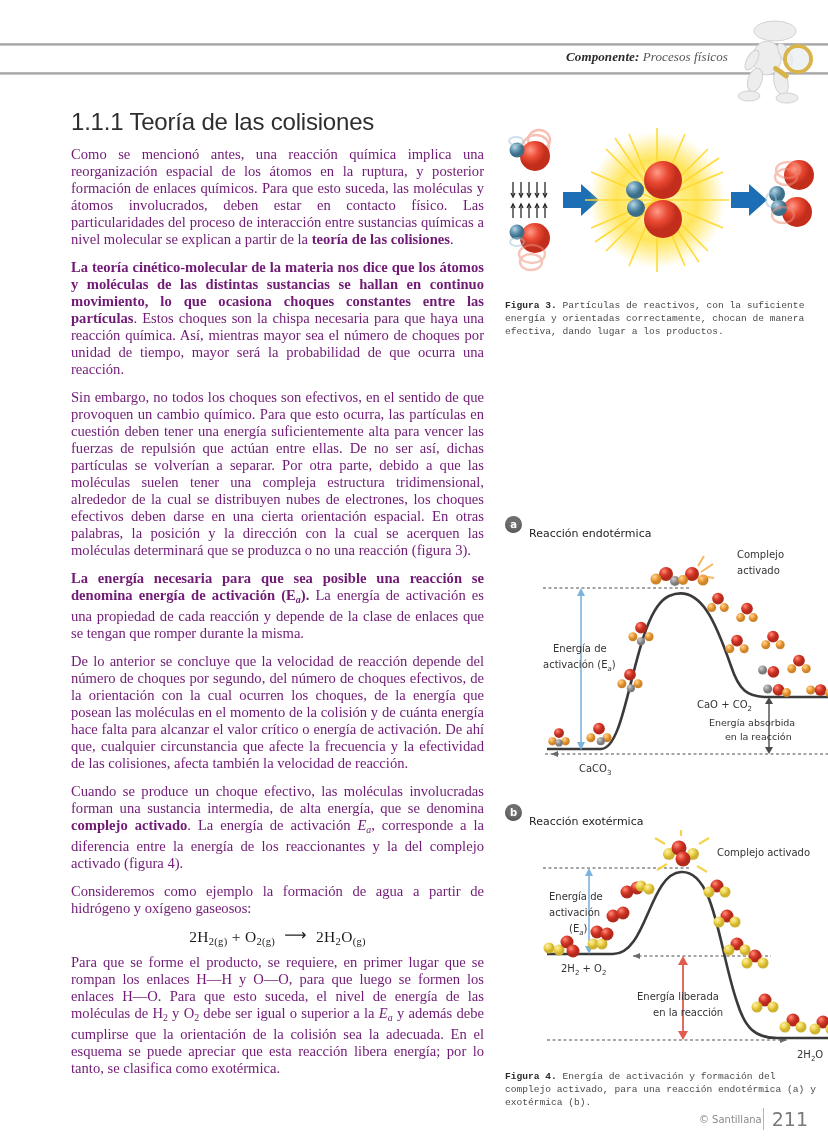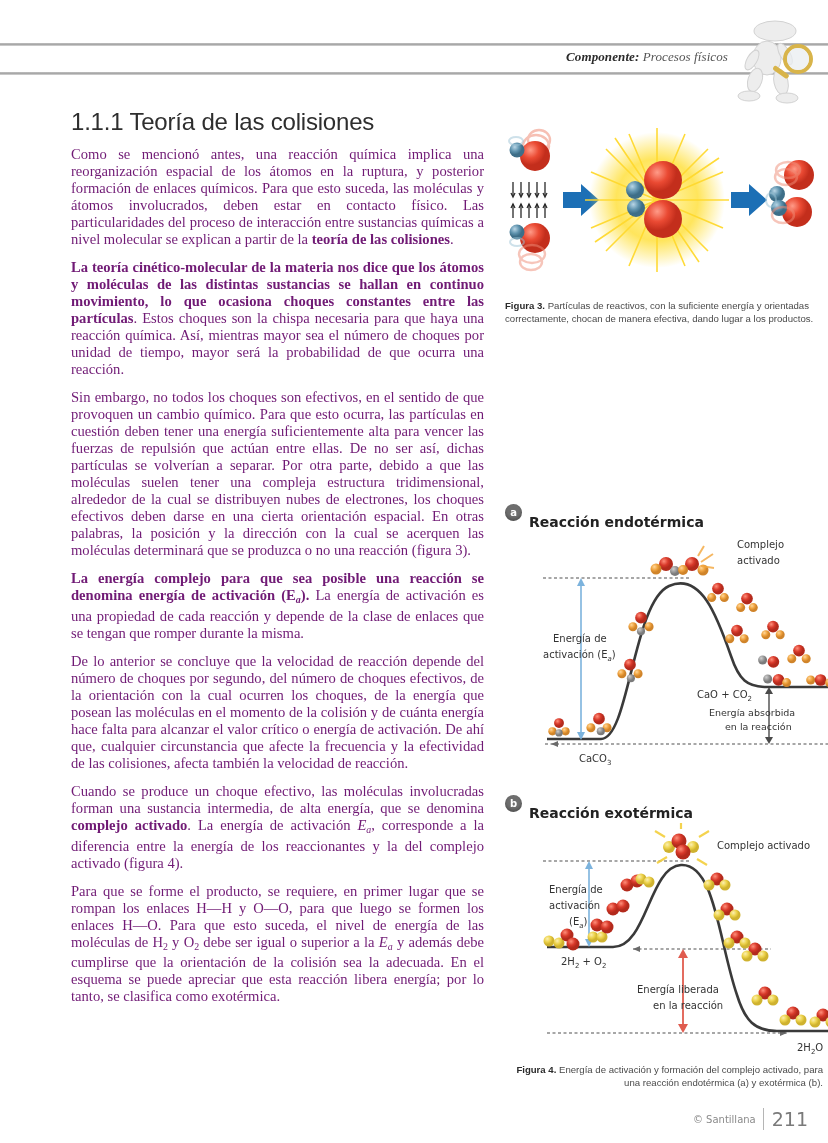--- a/index.html
+++ b/index.html
@@ -45,50 +45,50 @@
     text-align:center;font-size:15.5px;margin:2px 0 8px 0;color:#1a1a1a;
     letter-spacing:.3px;
   }
   .eq .arrow{display:inline-block;margin:0 5px;position:relative;top:-2px;}
   sub{font-size:.68em;vertical-align:-.28em;}
   .ital{font-style:italic;}
 
   
   .col-right{position:absolute;left:505px;top:120px;width:318px;}
   .fig-caption{
-    font-family:Liberation Sans, sans-serif;
+    font-family:Liberation Mono, monospace;
     font-size:9.6px;line-height:13px;color:#4a4a4a;
   }
   .fig-caption b{color:#2b2b2b;}
 
   
   .fig3{position:relative;width:316px;height:165px;}
   .fig3 svg{position:absolute;left:0;top:0;}
 
   
   .panel-head{display:flex;align-items:center;gap:7px;margin:0 0 2px 0;}
   .badge{
     width:17px;height:17px;border-radius:50%;
     background:#6e6e6e;color:#fff;
     font-family:"DejaVu Sans",sans-serif;font-size:10px;font-weight:bold;
     display:flex;align-items:center;justify-content:center;
     box-shadow:inset 0 -2px 3px rgba(0,0,0,.25);
   }
   .panel-title{
     font-family:"DejaVu Sans",sans-serif;
-    font-size:14px;font-weight:bold;color:#222;margin-top:19px;
+    font-size:11px;font-weight:normal;color:#222;margin-top:19px;
   }
 
   .chart-wrap{position:relative;width:318px;margin-left:36px;}
   .chart-wrap svg{display:block;}
 
   .footer{
     position:absolute;right:20px;top:1108px;
     font-family:"DejaVu Sans",sans-serif;font-size:10px;color:#8a8a8a;
-    display:flex;align-items:center;gap:7px;
+    display:flex;align-items:center;gap:1px;
   }
   .footer .pg{font-size:19px;color:#7a7a7a;border-left:1px solid #b5b5b5;padding-left:8px;text-align:center;}
 
   .lbl{font-family:"DejaVu Sans",sans-serif;fill:#333;font-size:10px;}
   .lbl-sm{font-family:"DejaVu Sans",sans-serif;fill:#333;font-size:9.5px;}
 </style>
 </head>
 <body>
 
 <div class="page">
@@ -122,27 +122,35 @@
   <div class="col-left">
 
     <h1 class="section-title">1.1.1 Teoría de las colisiones</h1>
 
     <p class="body"><span>Como se mencionó antes, una reacción química implica una reorganización espacial de los átomos en la ruptura, y posterior formación de enlaces químicos. Para que esto suceda, las moléculas y átomos involucrados, deben estar en contacto físico. Las particularidades del proceso de interacción entre sustancias químicas a nivel molecular se explican a partir de la </span><b>teoría de las colisiones</b>.</p>
 
     <p class="body"><b>La teoría cinético-molecular de la materia nos dice que los átomos y moléculas de las distintas sustancias se hallan en continuo movimiento, lo que ocasiona choques constantes entre las partículas</b>. <span>Estos choques son la chispa necesaria para que haya una reacción química. Así, mientras mayor sea el número de choques por unidad de tiempo, mayor será la probabilidad de que ocurra una reacción.</span></p>
 
     <p class="body">Sin embargo, no todos los choques son efectivos, en el sentido de que provoquen un cambio químico. Para que esto ocurra, las partículas en cuestión deben tener una energía suficientemente alta para vencer las fuerzas de repulsión que actúan entre ellas. De no ser así, dichas partículas se volverían a separar. Por otra parte, debido a que las moléculas suelen tener una compleja estructura tridimensional, alrededor de la cual se distribuyen nubes de electrones, los choques efectivos deben darse en una cierta orientación espacial. En otras palabras, la posición y la dirección con la cual se acerquen las moléculas determinará que se produzca o no una reacción (figura 3).</p>
 
-    <p class="body"><b><span>La energía complejo para que sea posible una reacción se denomina energía de activación (E</span><sub class="ital">a</sub><span>).</span></b> <span>La energía de activación es una propiedad de cada reacción y depende de la clase de enlaces que se tengan que romper durante la misma.</span></p>
+    <p class="body"><b><span>La energía necesaria para que sea posible una reacción se denomina energía de activación (E</span><sub class="ital">a</sub><span>).</span></b> <span>La energía de activación es una propiedad de cada reacción y depende de la clase de enlaces que se tengan que romper durante la misma.</span></p>
 
     <p class="body">De lo anterior se concluye que la velocidad de reacción depende del número de choques por segundo, del número de choques efectivos, de la orientación con la cual ocurren los choques, de la energía que posean las moléculas en el momento de la colisión y de cuánta energía hace falta para alcanzar el valor crítico o energía de activación. De ahí que, cualquier circunstancia que afecte la frecuencia y la efectividad de las colisiones, afecta también la velocidad de reacción.</p>
 
     <p class="body"><span>Cuando se produce un choque efectivo, las moléculas involucradas forman una sustancia intermedia, de alta energía, que se denomina </span><b>complejo activado</b><span>. La energía de activación </span><span class="ital">E</span><sub class="ital">a</sub><span>, corresponde a la diferencia entre la energía de los reaccionantes y la del complejo activado (figura 4).</span></p>
 
-
+    <p class="body">Consideremos como ejemplo la formación de agua a partir de hidrógeno y oxígeno gaseosos:</p>
+
+    <div class="eq">
+      <span>2H</span><sub>2(g)</sub>
+      <span>+</span>
+      <span>O</span><sub>2(g)</sub>
+      <span class="arrow">⟶</span>
+      <span>2H</span><sub>2</sub><span>O</span><sub>(g)</sub>
+    </div>
 
     <p class="body"><span>Para que se forme el producto, se requiere, en primer lugar que se rompan los enlaces H—H y O—O, para que luego se formen los enlaces H—O. Para que esto suceda, el nivel de energía de las moléculas de H</span><sub>2</sub><span> y O</span><sub>2</sub><span> debe ser igual o superior a la </span><span class="ital">E</span><sub class="ital">a</sub><span> y además debe cumplirse que la orientación de la colisión sea la adecuada. En el esquema se puede apreciar que esta reacción libera energía; por lo tanto, se clasifica como exotérmica.</span></p>
   </div>
 
   <div class="col-right">
 
     <div class="fig3">
       <svg width="316" height="165" viewBox="0 0 316 165">
         <defs>
           <radialGradient id="gRed" cx="35%" cy="30%">
@@ -513,21 +521,21 @@
 
         <text class="lbl" x="20" y="142"><tspan>2H</tspan><tspan dy="3" font-size="7">2</tspan><tspan dy="-3"> + O</tspan><tspan dy="3" font-size="7">2</tspan></text>
 
         <text class="lbl" x="96" y="170">Energía liberada</text>
         <text class="lbl" x="112" y="186">en la reacción</text>
 
         <text class="lbl" x="256" y="228"><tspan>2H</tspan><tspan dy="3" font-size="7">2</tspan><tspan dy="-3">O</tspan></text>
       </svg>
     </div>
 
-    <p class="fig-caption" style="margin:2px 0 0 0;text-align:right;">
+    <p class="fig-caption" style="margin:2px 0 0 0;">
       <b>Figura 4.</b><span> Energía de activación y formación del complejo activado, para una reacción endotérmica (a) y exotérmica (b).</span>
     </p>
   </div>
 
   <div class="footer">
     <span>© Santillana</span>
     <span class="pg">211</span>
   </div>
 
 </div>

